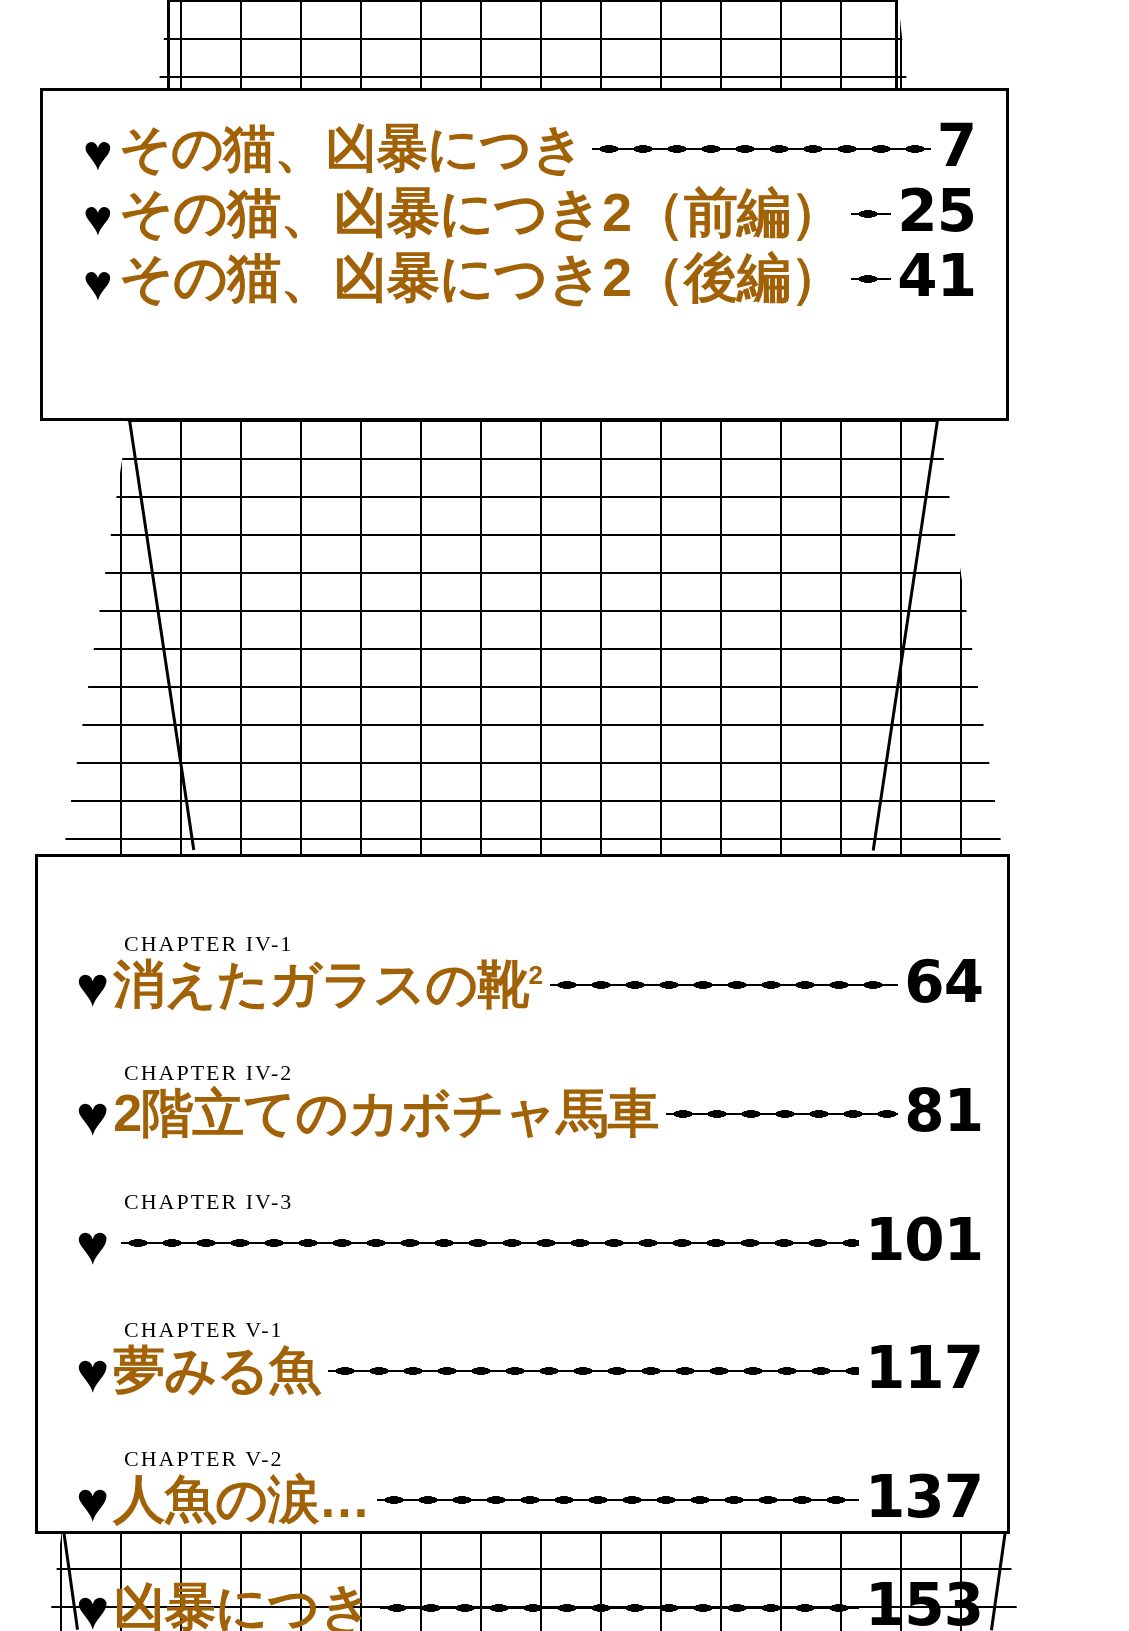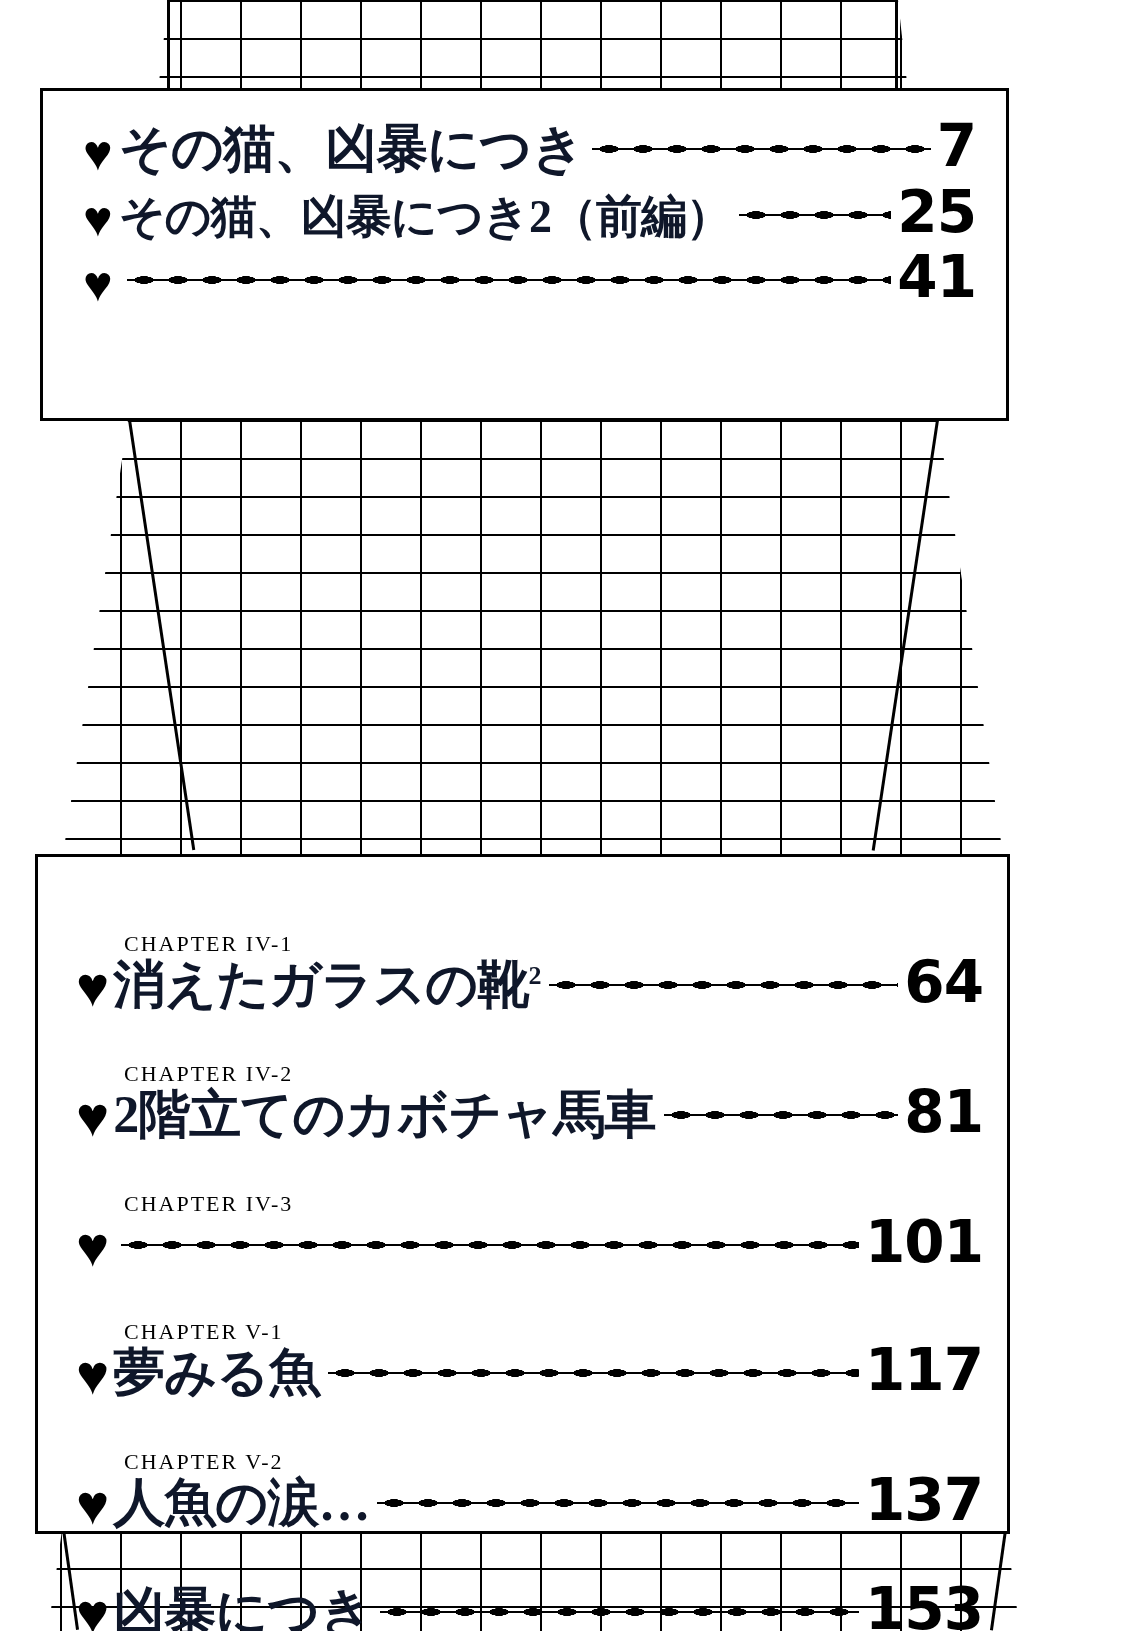--- a/index.html
+++ b/index.html
@@ -107,29 +107,29 @@
     position: relative;
     top: 4px;
   }
   .panel-bottom .heart {
     font-size: 56px;
     margin-right: 4px;
   }
 
   .title {
     flex: 0 0 auto;
-    font-family: Liberation Serif, serif;
+    font-family: Liberation Sans, sans-serif;
     font-weight: bold;
     font-size: 52px;
     line-height: 1.08;
     letter-spacing: -1px;
-    color: #0f172a;
+    color: #a16207;
     white-space: nowrap;
   }
-  .title.small { font-size: 46px; text-align: right; }
+  .title.small { font-size: 54px; text-align: right; }
   .title .sup {
     font-size: 26px;
     vertical-align: super;
   }
 
   .leader {
     flex: 1 1 auto;
     height: 14px;
     margin: 0 6px 0 8px;
     position: relative;
@@ -196,20 +196,21 @@
 
   <div class="entry entry-top">
     <span class="heart">♥</span>
     <span class="title small">その猫、凶暴につき2（前編）</span>
     <span class="leader"></span>
     <span class="page">25</span>
   </div>
 
   <div class="entry entry-top">
     <span class="heart">♥</span>
+    <span class="title small">その猫、凶暴につき2（後編）</span>
     <span class="leader"></span>
     <span class="page">41</span>
   </div>
 
 </div>
 
 <div class="panel panel-bottom">
 
   <div class="group">
     <div class="chapter-label">CHAPTER  IV-1</div>

